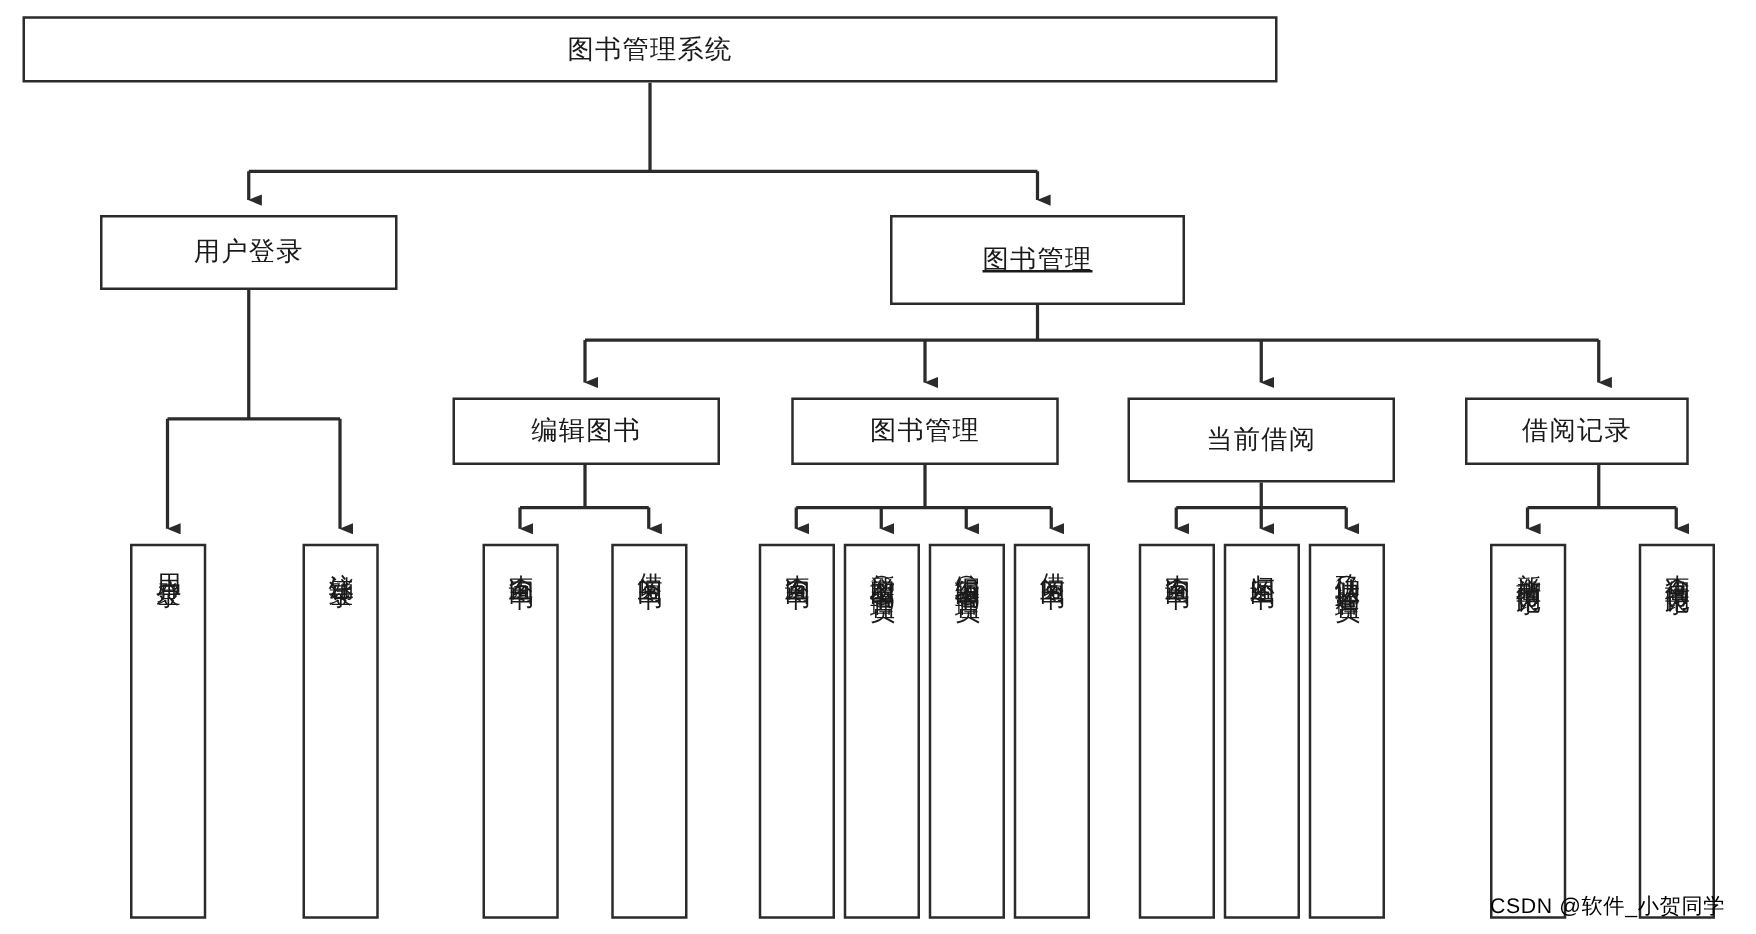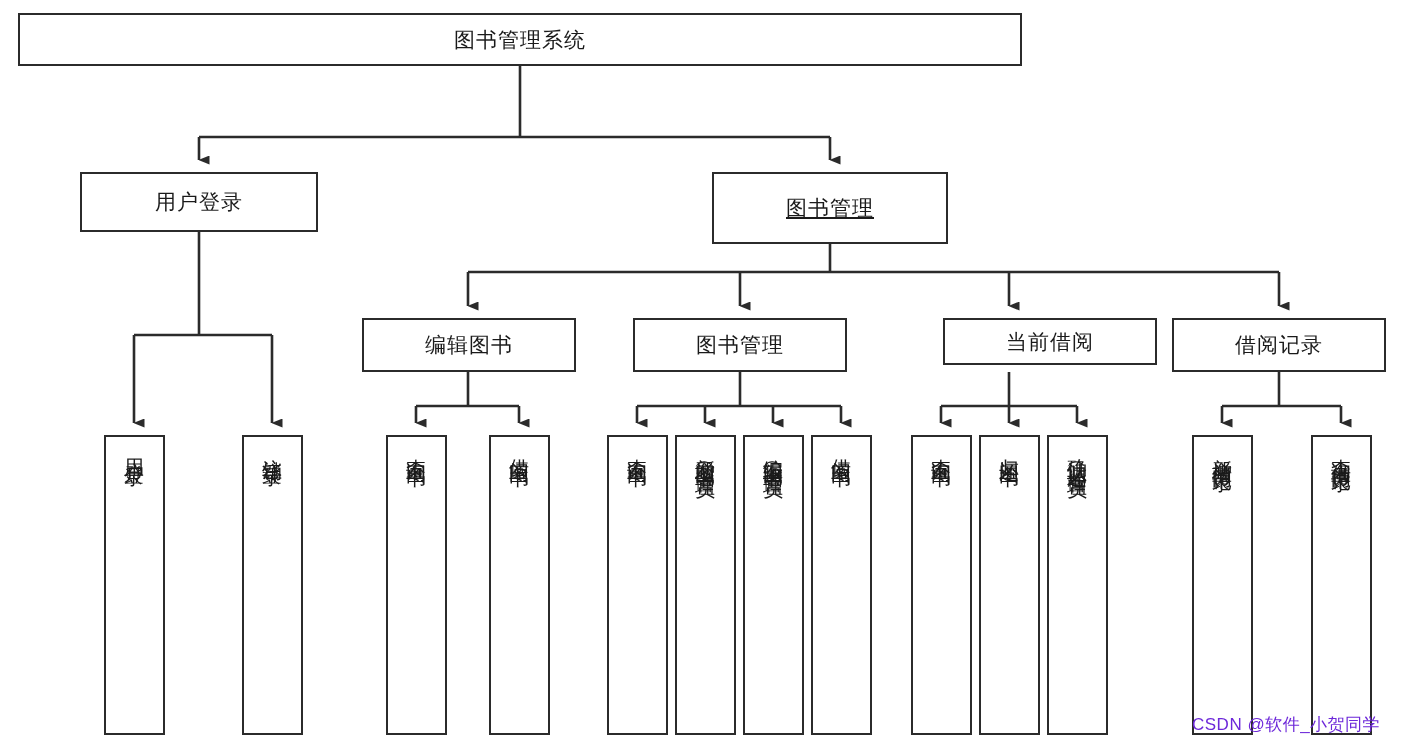--- a/index.html
+++ b/index.html
@@ -54,21 +54,21 @@
     writing-mode: vertical-rl;
     text-orientation: upright;
     font-size: 20px;
     letter-spacing: 3px;
     line-height: 1.0;
     white-space: nowrap;
   }
   .watermark {
     position: absolute;
     font-size: 17px;
-    color: #6d28d9;
+    color: #000000;
     white-space: nowrap;
     letter-spacing: 0.5px;
   }
 </style>
 </head>
 <body>
 
 <div id="canvas">
 
   <svg class="connectors" viewBox="0 0 1405 747">
@@ -131,24 +131,24 @@
   <div class="node node-h" style="left:712px; top:172px; width:236px; height:72px;text-decoration:underline;">
     <span>图书管理</span>
   </div>
 
   <div class="node node-h" style="left:362px; top:318px; width:214px; height:54px;">
     <span>编辑图书</span>
   </div>
   <div class="node node-h" style="left:633px; top:318px; width:214px; height:54px;">
     <span>图书管理</span>
   </div>
-  <div class="node node-h" style="left:902px; top:318px; width:214px; height:47px;margin-left:41px;">
+  <div class="node node-h" style="left:902px; top:318px; width:214px; height:68px;">
     <span>当前借阅</span>
   </div>
-  <div class="node node-h" style="left:1172px; top:318px; width:214px; height:54px;">
+  <div class="node node-h" style="left:1172px; top:318px; width:179px; height:54px;">
     <span>借阅记录</span>
   </div>
 
   <div class="node leaf" style="left:104px; top:435px; width:61px; height:300px;">
     <span class="vtext">用户登录</span>
   </div>
   <div class="node leaf" style="left:242px; top:435px; width:61px; height:300px;">
     <span class="vtext">注销登录</span>
   </div>
 

